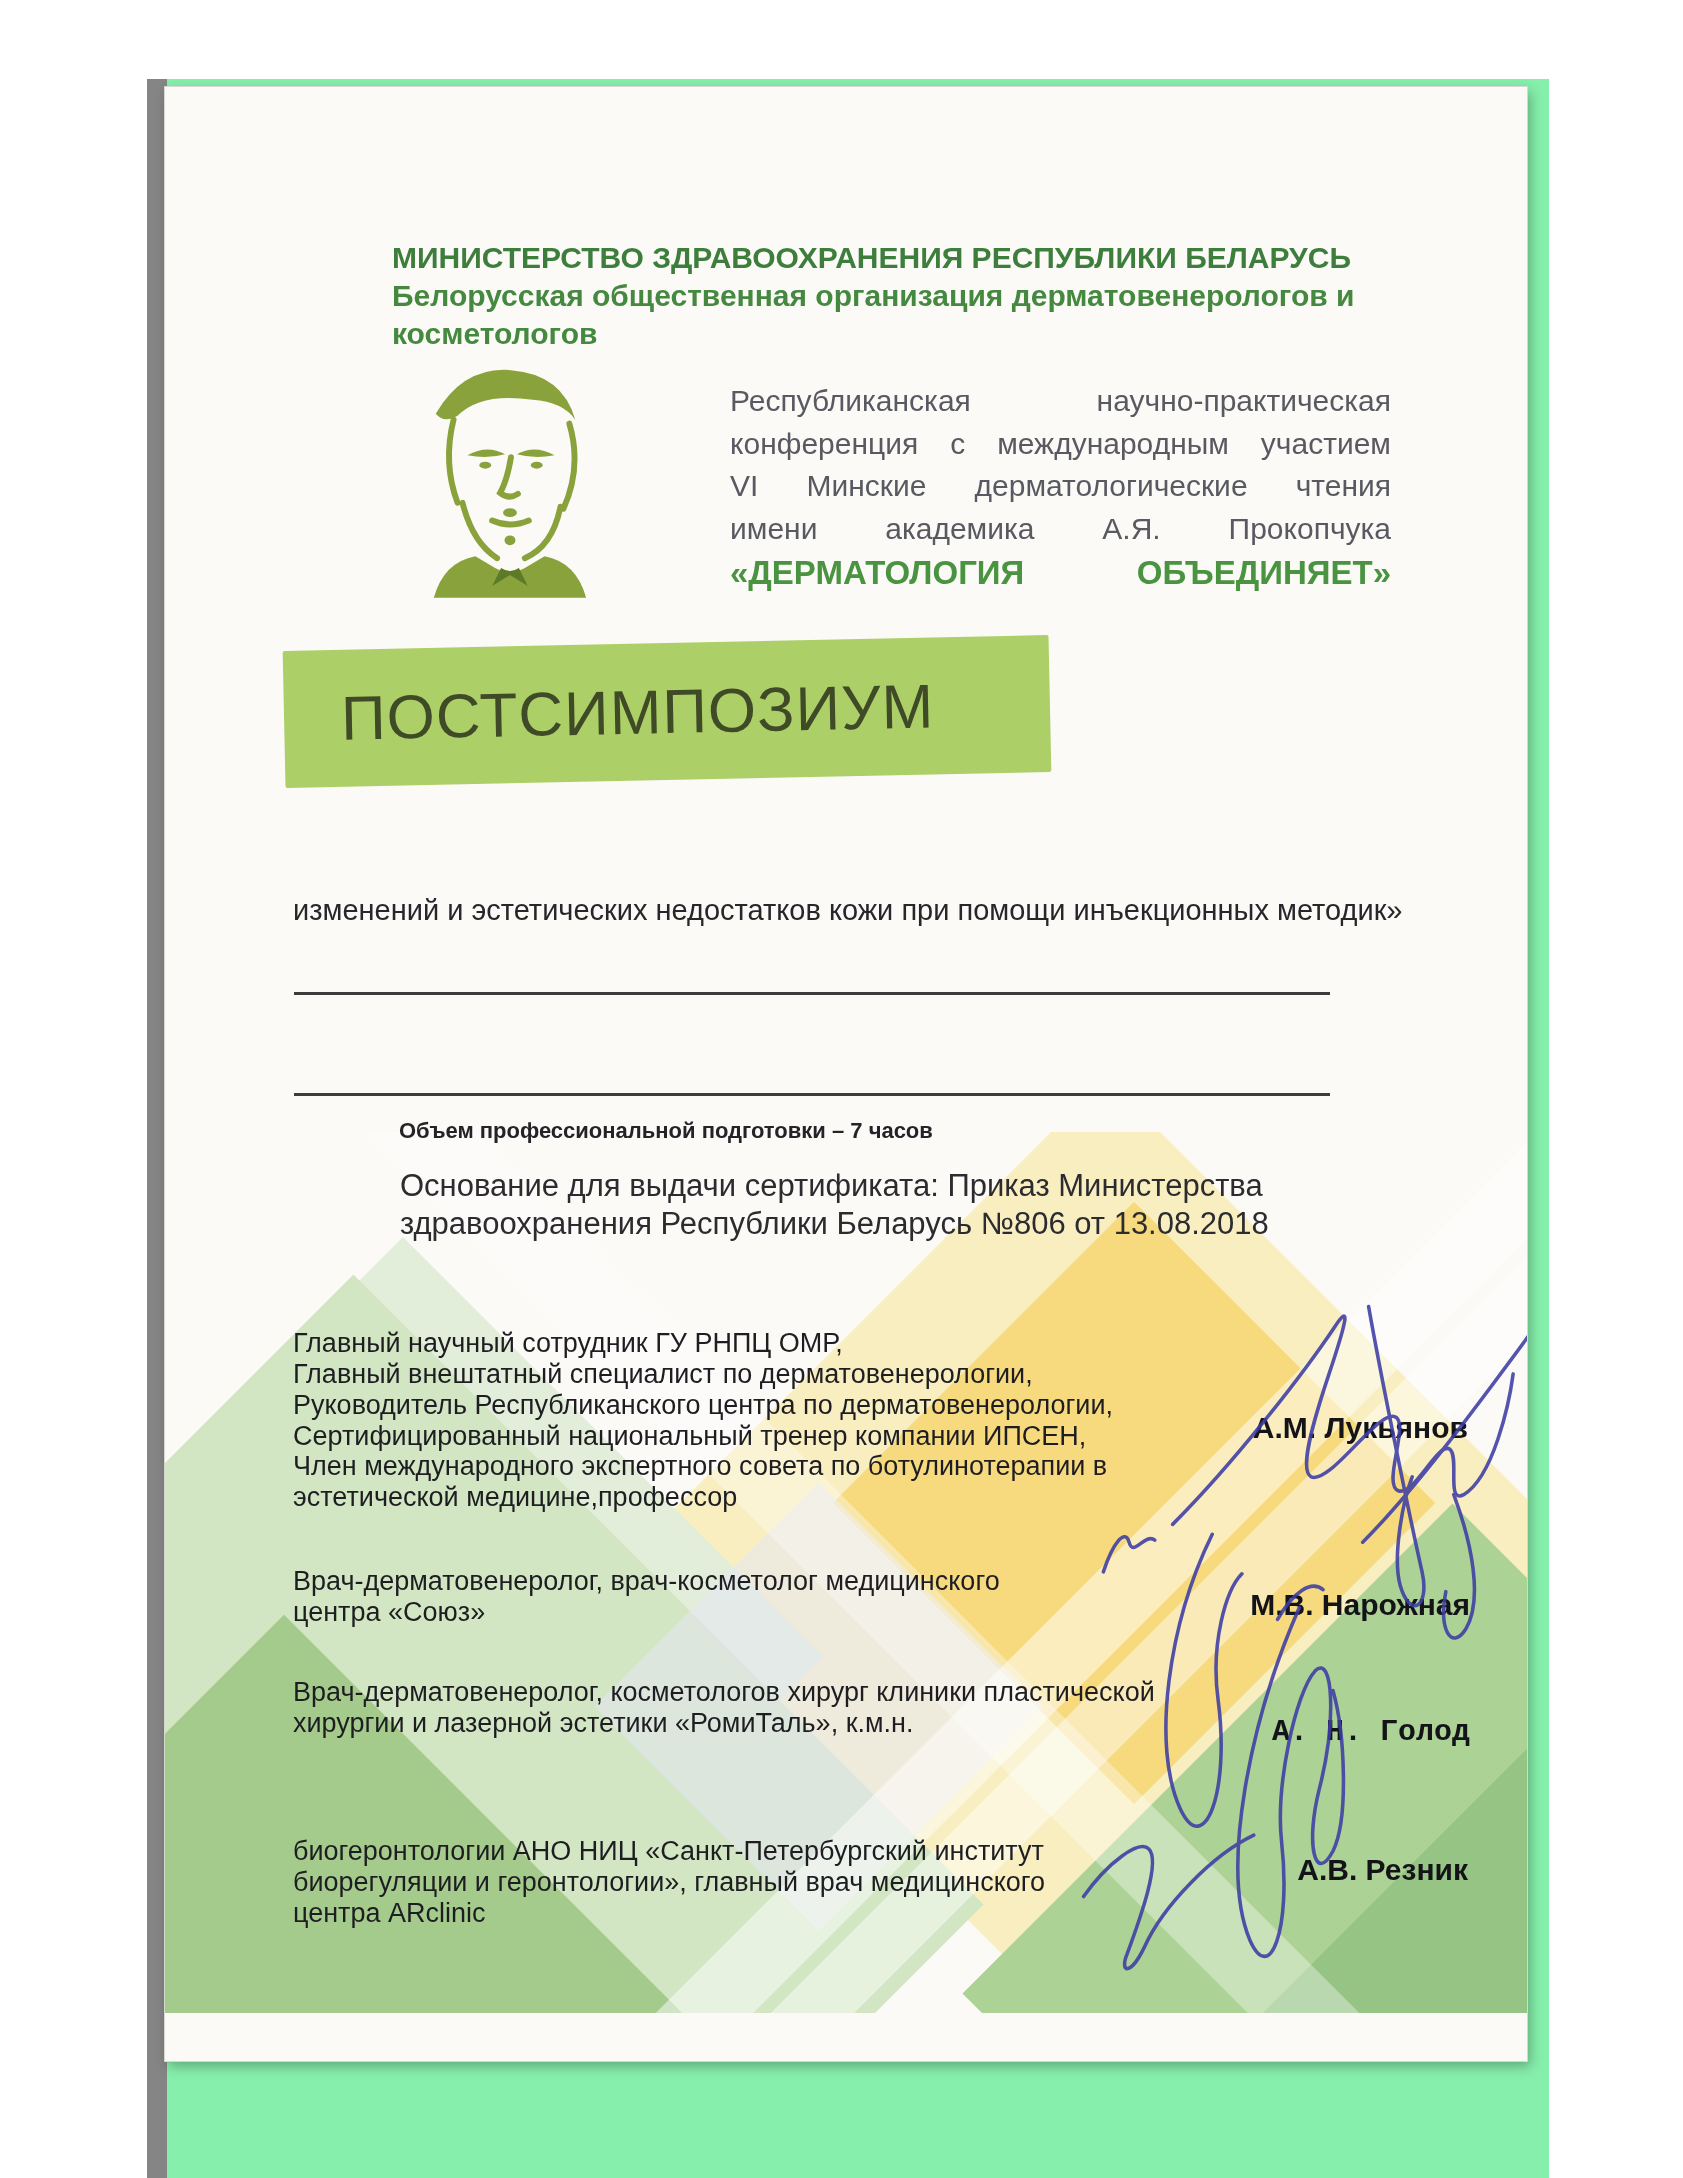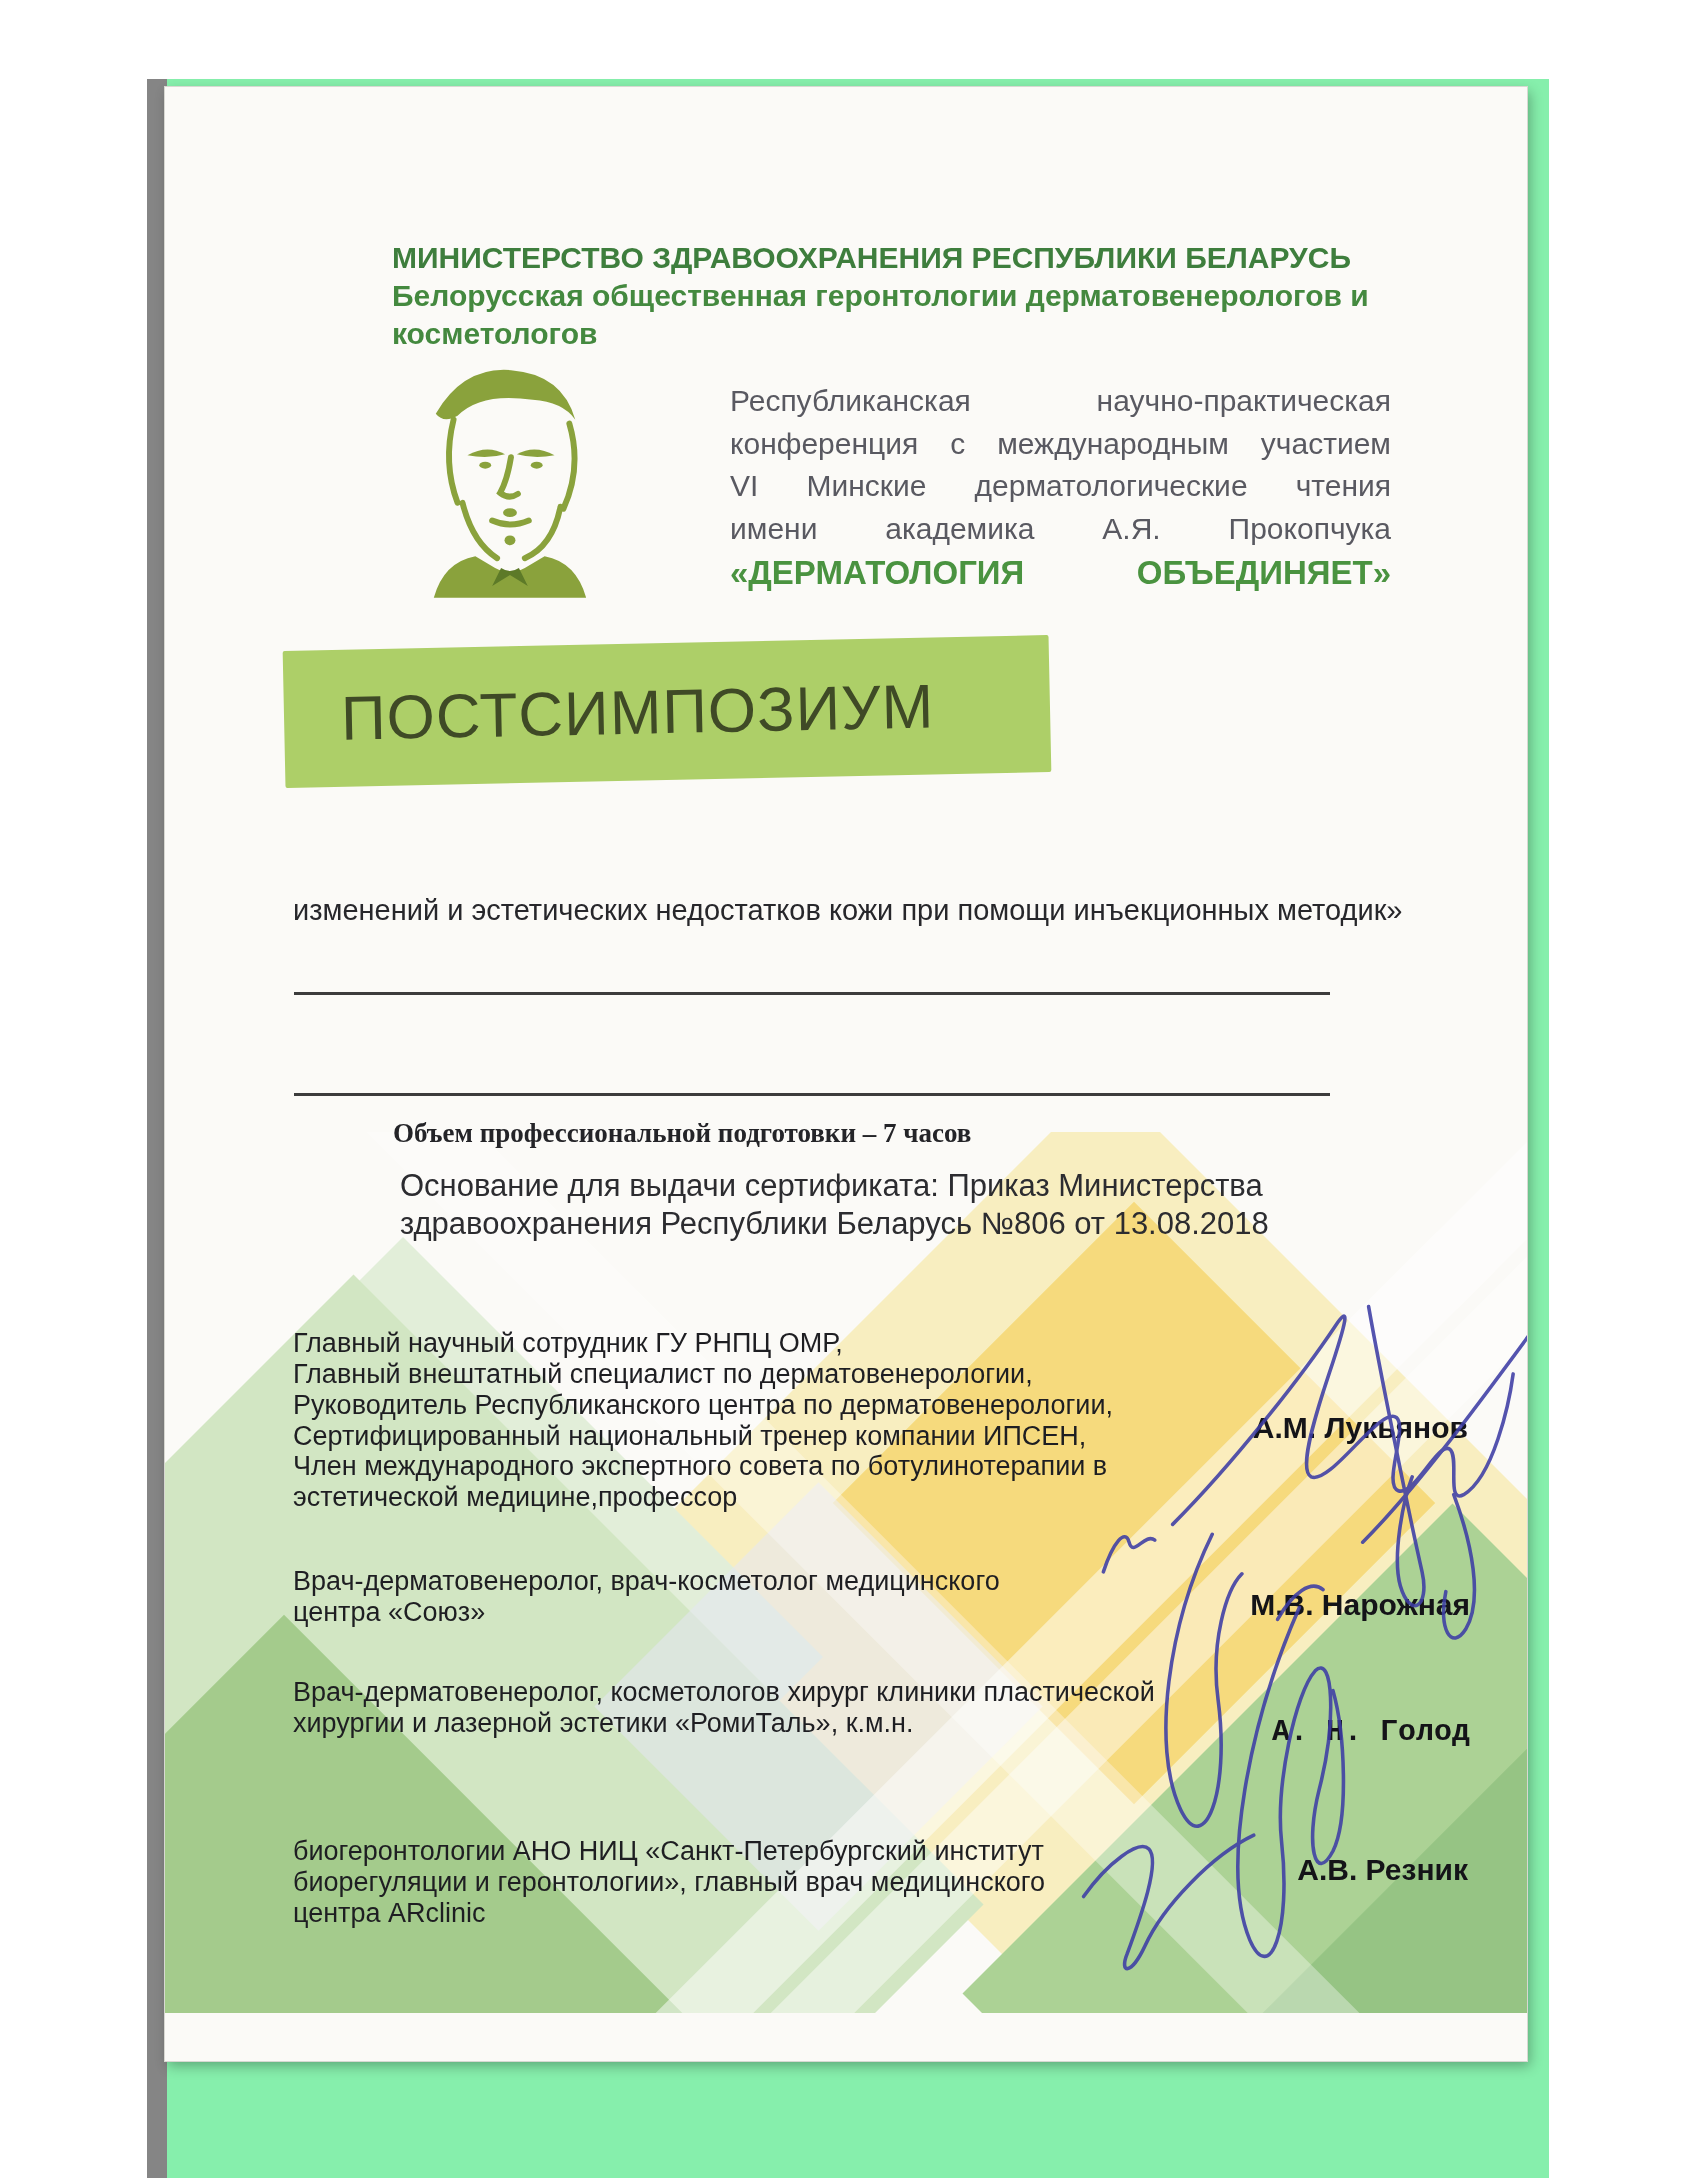--- a/index.html
+++ b/index.html
@@ -25,21 +25,21 @@
          text-align:justify;text-align-last:justify;}
 
   .banner{left:119px;top:556px;width:766px;height:137px;background:#adcf68;
           transform:rotate(-1.2deg);border-radius:2px;z-index:2;}
   .banner span{display:block;padding-left:57px;line-height:137px;
                font-size:62px;color:#3f4a26;letter-spacing:1px;}
 
   .cert-line{left:128px;font-size:29px;color:#27272b;}
   .ruleline{left:129px;width:1036px;height:2.5px;background:#3c3c3c;z-index:2;}
 
-  .volume{left:228px;font-size:27px;font-weight:bold;color:#242428;font-family:Liberation Serif, serif;}
+  .volume{left:234px;font-size:22px;font-weight:bold;color:#242428;}
   .basis-line{left:235px;font-size:31px;color:#2c2c30;}
 
   .title-line{left:128px;font-size:27px;color:#1e1e22;}
   .sig-name{font-size:30px;font-weight:bold;color:#141418;}
 
   .pattern{position:absolute;left:0;top:1045px;width:1362px;height:881px;
            overflow:hidden;z-index:1;opacity:.92;}
   .dmd{position:absolute;transform:rotate(45deg);}
   .stripe{position:absolute;}
 
@@ -62,21 +62,21 @@
       <div class="dmd" style="left:-198px;top:614px;width:634px;height:634px;background:#9dc884;"></div>
       <div class="dmd" style="left:941px;top:515px;width:693px;height:693px;background:#a6cf8d;"></div>
       <div class="dmd" style="left:1109px;top:713px;width:535px;height:535px;background:#8ec07b;"></div>
       <div class="dmd" style="left:495px;top:416px;width:317px;height:317px;background:#e4e5f3;opacity:.55;"></div>
       <div class="stripe" style="left:-297px;top:594px;width:2178px;height:69px;background:rgba(255,255,255,.5);transform:rotate(-45deg);"></div>
       <div class="stripe" style="left:-50px;top:460px;width:2178px;height:59px;background:rgba(255,255,255,.45);transform:rotate(-45deg);"></div>
       <div class="stripe" style="left:-396px;top:297px;width:1980px;height:79px;background:rgba(255,255,255,.35);transform:rotate(45deg);"></div>
     </div>
 
     <div class="abs nw ministry layer-text">МИНИСТЕРСТВО ЗДРАВООХРАНЕНИЯ РЕСПУБЛИКИ БЕЛАРУСЬ</div>
-    <div class="abs nw org layer-text" style="top:192px;">Белорусская общественная геронтологии дерматовенерологов и</div>
+    <div class="abs nw org layer-text" style="top:192px;">Белорусская общественная организация дерматовенерологов и</div>
     <div class="abs nw org layer-text" style="top:230px;text-align:center;">косметологов</div>
 
     <svg class="abs layer-text" style="left:249px;top:275px;" width="188" height="238" viewBox="0 0 190 240">
       <g fill="#8aa23c" stroke="none">
         <path d="M22,52 Q50,4 98,8 Q150,12 163,58 Q150,40 120,38 Q68,30 44,54 Q30,62 22,52 Z"></path>
         <path d="M20,238 Q30,202 62,196 L82,208 Q97,216 112,208 L132,196 Q164,202 174,238 Z"></path>
         <path d="M88,208 L79,226 L97,215 L115,226 L106,208 Q97,214 88,208 Z" fill="#5d7a28"></path>
         <ellipse cx="97" cy="152" rx="7" ry="4.5"></ellipse>
         <ellipse cx="97" cy="180" rx="5.5" ry="5"></ellipse>
         <path d="M54,94 Q74,83 92,93 Q74,98 54,94 Z"></path>

